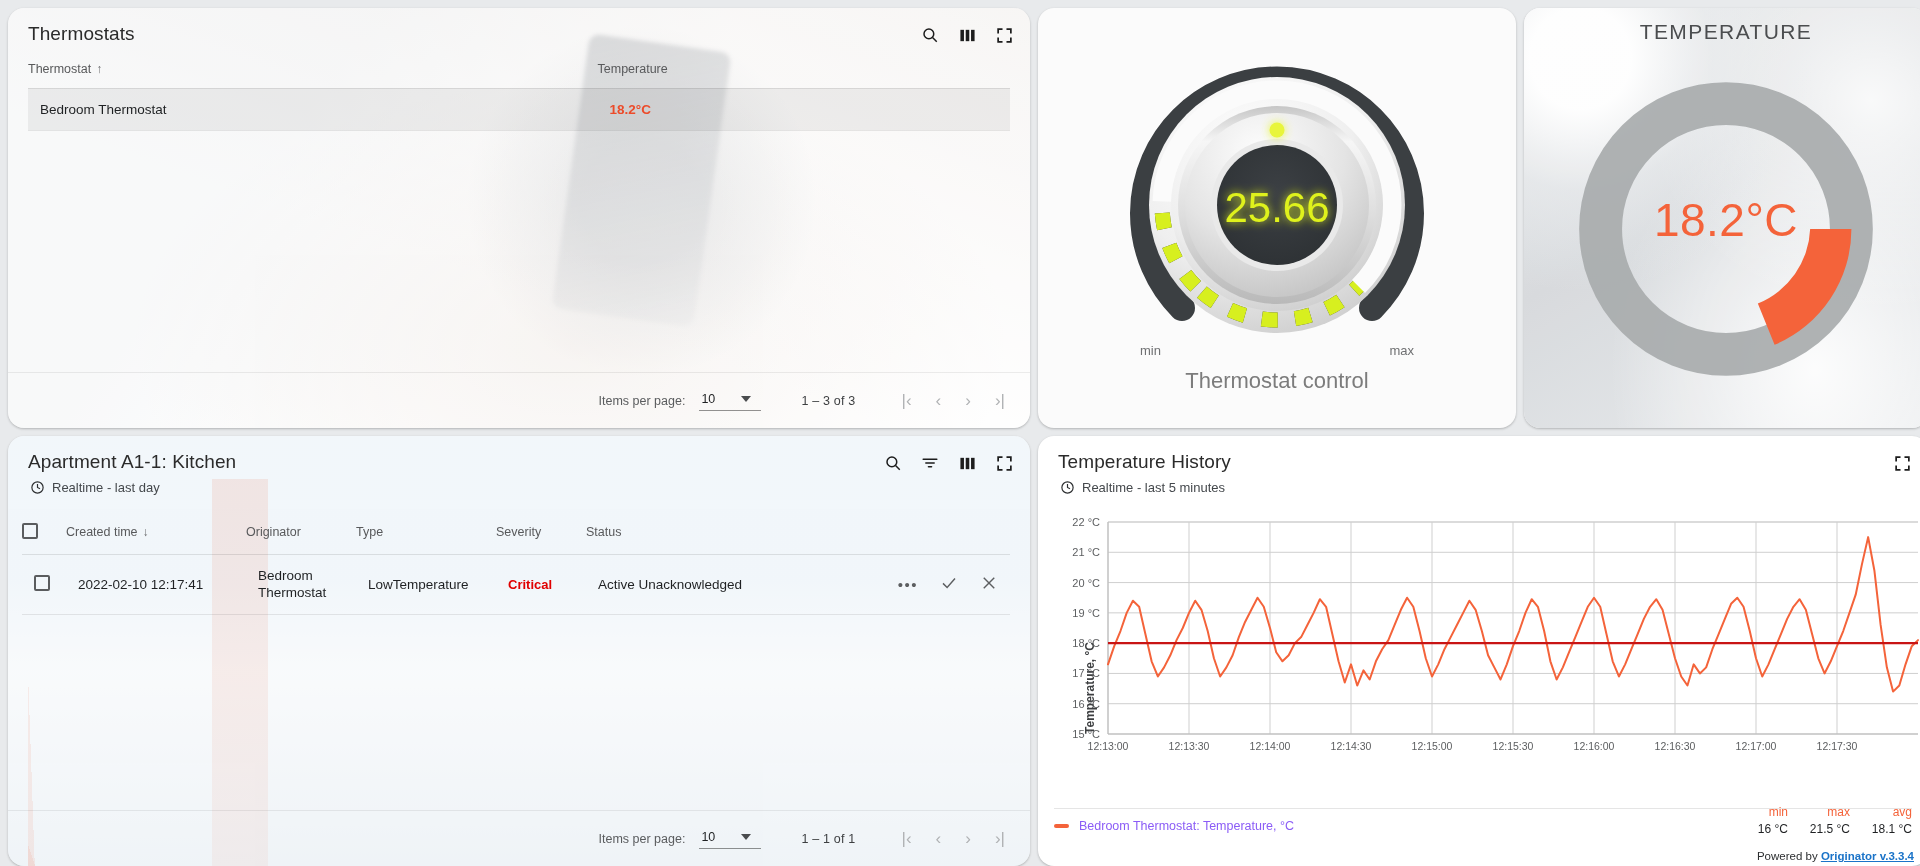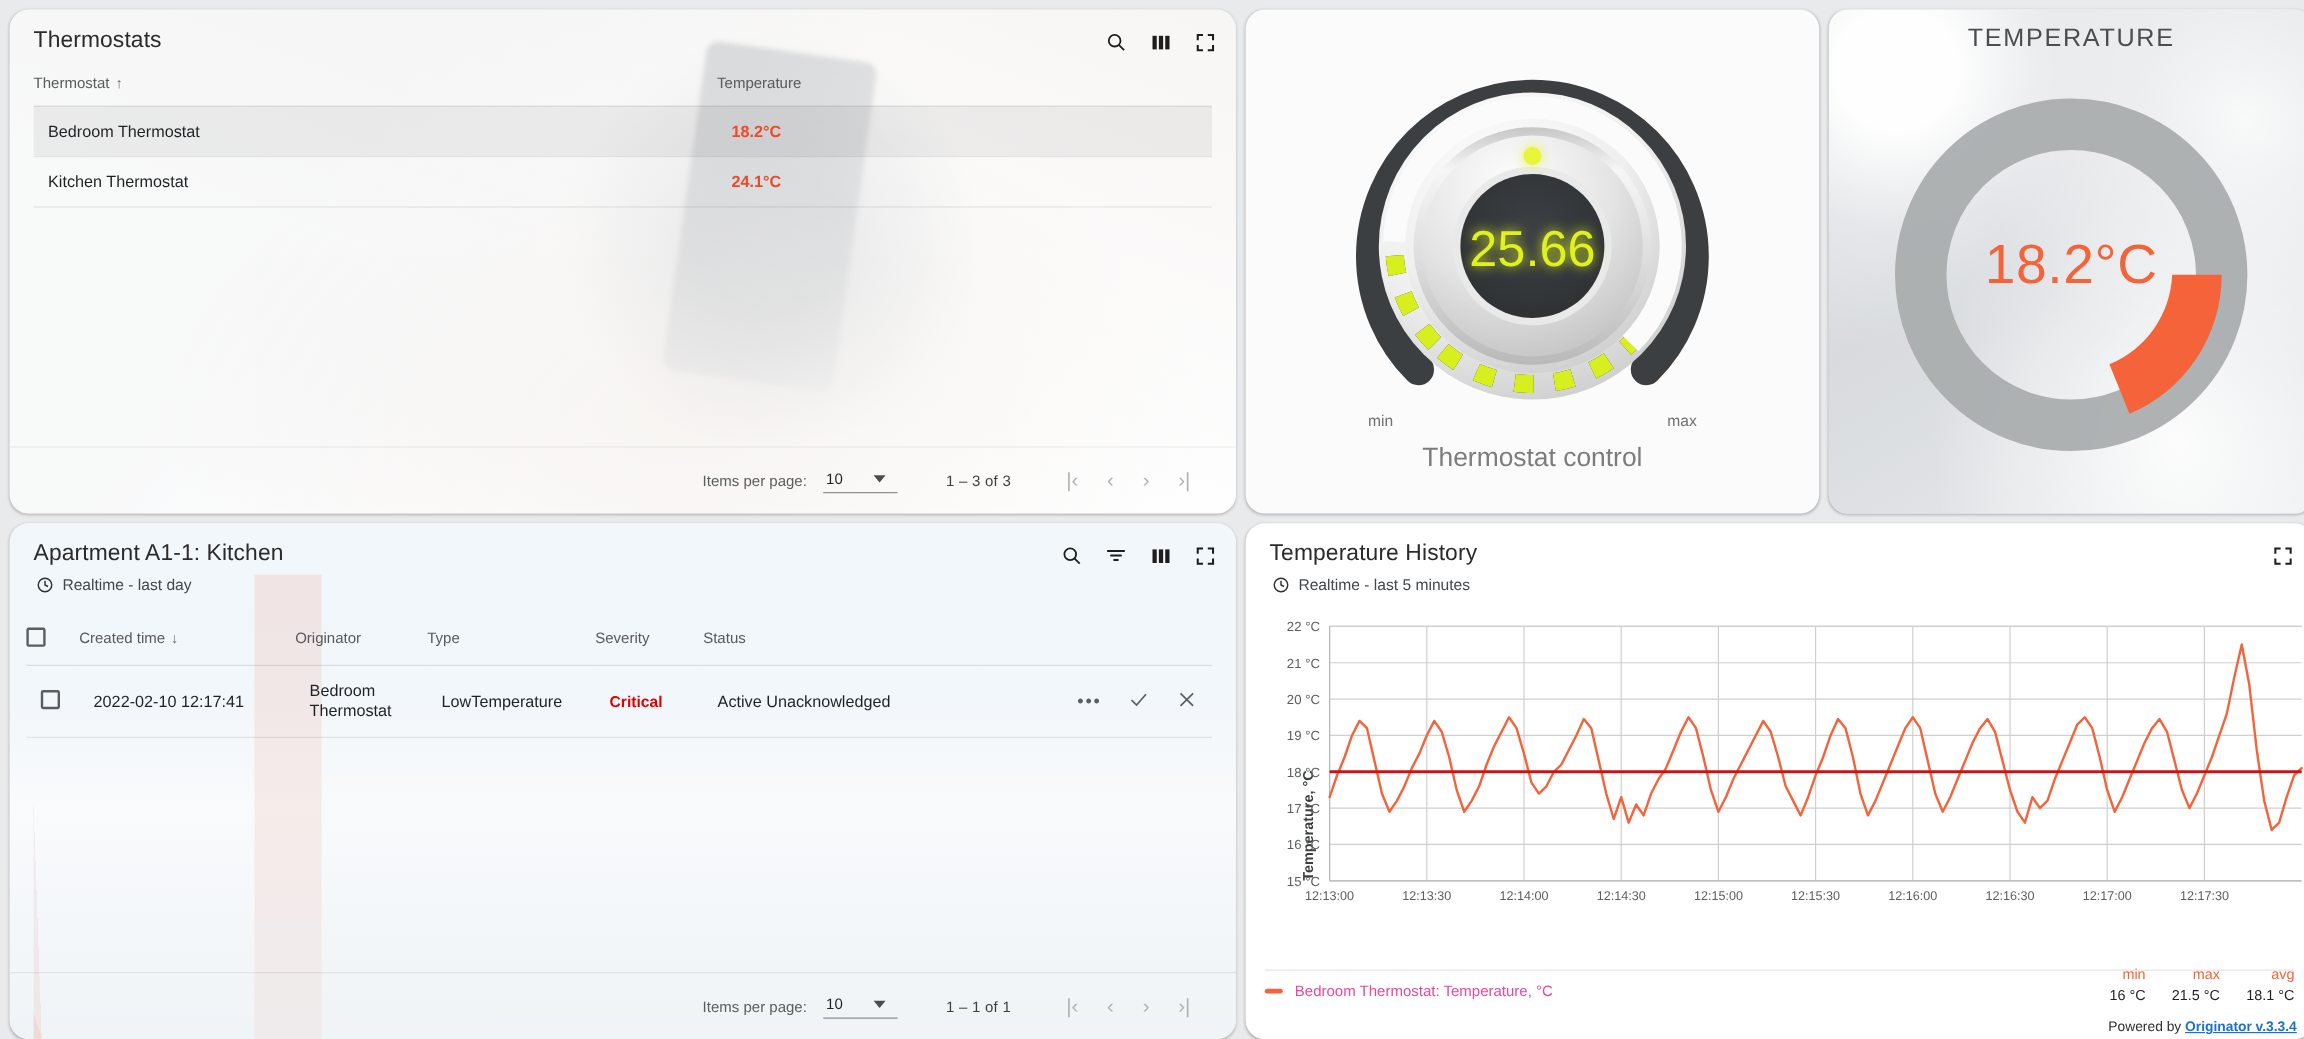--- a/index.html
+++ b/index.html
@@ -94,21 +94,21 @@
   .sortarrow { font-size:12px; color:#6b6c6e; margin-left:5px; }
 
   .tbl-thermo { padding: 0 20px; position:relative; z-index:2; }
   .tbl-thermo th:first-child { width:58%; }
   .tr-sel { background: rgba(0,0,0,.055); }
 
   
   .pager {
     position:absolute; left:0; right:0; bottom:0; height:56px;
     display:flex; align-items:center; justify-content:flex-end; gap:0;
-    padding-right:38px; border-top:1px solid rgba(0,0,0,.07);
+    padding-right:25px; border-top:1px solid rgba(0,0,0,.07);
     z-index:3; font-size:12.5px; color:#5a5c5e;
   }
   .pg-lbl { margin-right:14px; }
   .pg-sel {
     display:flex; align-items:center; gap:26px;
     border-bottom:1px solid rgba(0,0,0,.42); padding:2px 2px 4px 2px; min-width:62px;
     color:#1f2123; cursor:pointer;
   }
   .caret { width:0;height:0;border-left:5px solid transparent;border-right:5px solid transparent;border-top:6px solid #4a4c4e; }
   .pg-range { margin:0 46px 0 40px; color:#3d3f41; letter-spacing:.2px;}
@@ -133,21 +133,21 @@
   }
 
   
   .chart-area { position:absolute; left:0; right:0; top:74px; bottom:0; }
   .ylabel {
     position:absolute; left:6px; top:50%; transform:translateY(-50%) rotate(-90deg);
     transform-origin:center; font-size:12px; font-weight:bold; color:#3c3e40; white-space:nowrap;
   }
   .legend {
     position:absolute; left:16px; right:16px; bottom:30px; height:28px;
-    display:flex; align-items:center; gap:10px; font-size:12.5px; color:#ec4899;
+    display:flex; align-items:center; gap:10px; font-size:12.5px; color:#8b5cf6;
     border-top:1px solid rgba(0,0,0,.10); padding-top:7px;
   }
   .legend-swatch { width:15px; height:3.5px; background:#f4633a; border-radius:2px; }
   .stats { position:absolute; right:16px; bottom:30px; display:flex; gap:0; }
   .stat-col { width:62px; text-align:right; }
   .stat-h { font-size:12px; color:#f4633a; }
   .stat-v { font-size:12px; color:#1f2123; margin-top:3px; }
   .poweredby { position:absolute; right:14px; bottom:4px; font-size:11.5px; color:#2c2e30; }
   .poweredby a { color:#1a73c8; text-decoration:underline; font-weight:bold; }
 
@@ -200,24 +200,20 @@
             <th>
               <span>Thermostat</span><span class="sortarrow">↑</span>
             </th>
             <th>Temperature</th>
           </tr>
         </thead>
         <tbody>
           <tr class="rowline tr-sel">
             <td>Bedroom Thermostat</td>
             <td class="temp-val">18.2°C</td>
-          </tr>
-          <tr class="rowline">
-            <td>Kitchen Thermostat</td>
-            <td class="temp-val">24.1°C</td>
           </tr>
         </tbody>
       </table>
     </div>
 
     <div class="pager">
       <span class="pg-lbl">Items per page:</span>
       <div class="pg-sel">
         <span>10</span>
         <i class="caret"></i>

